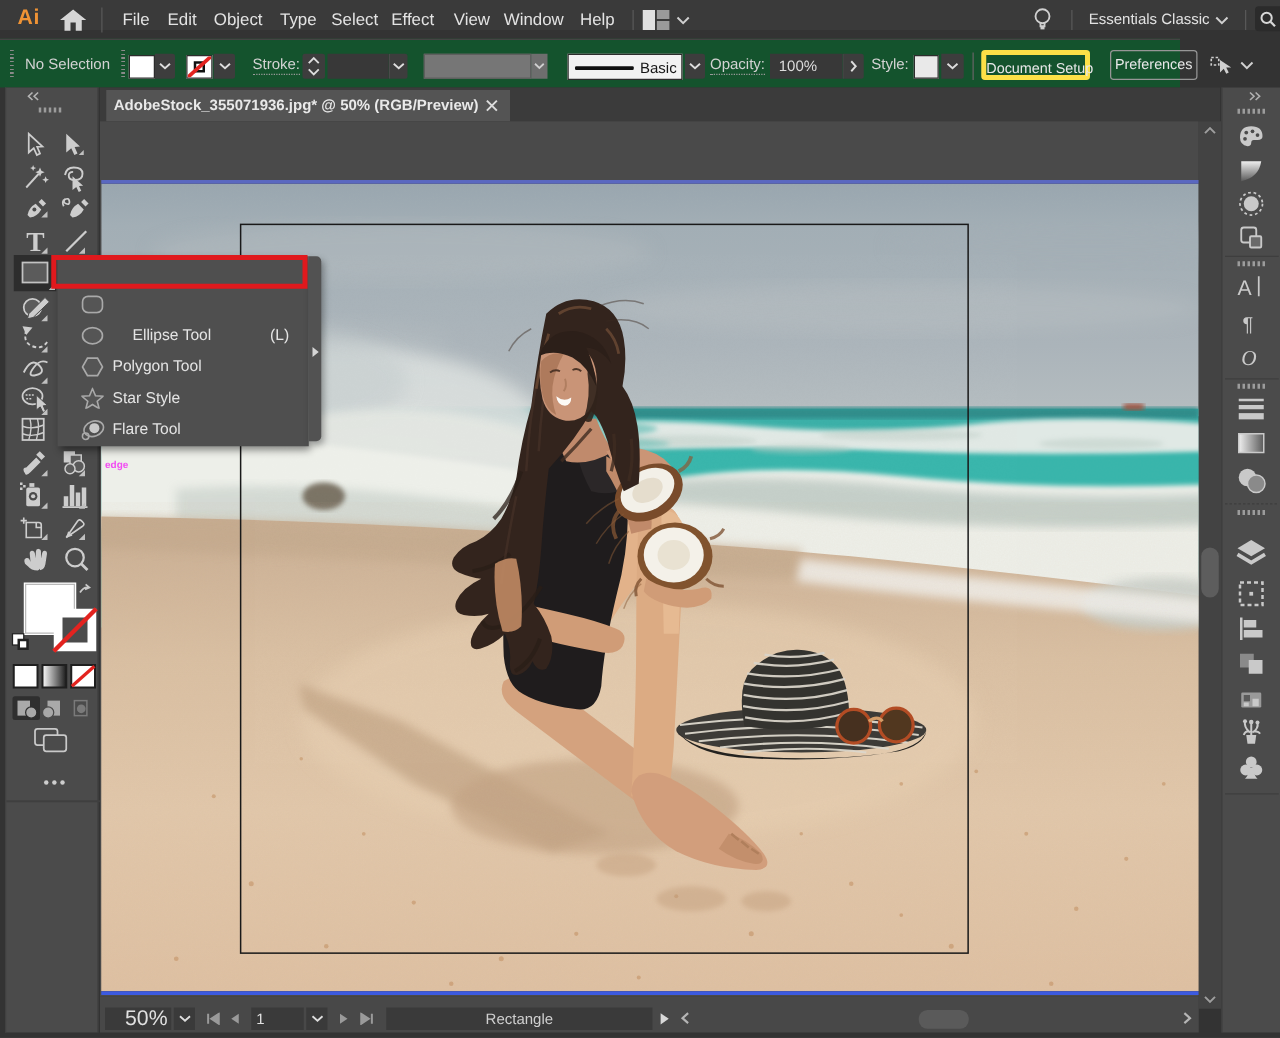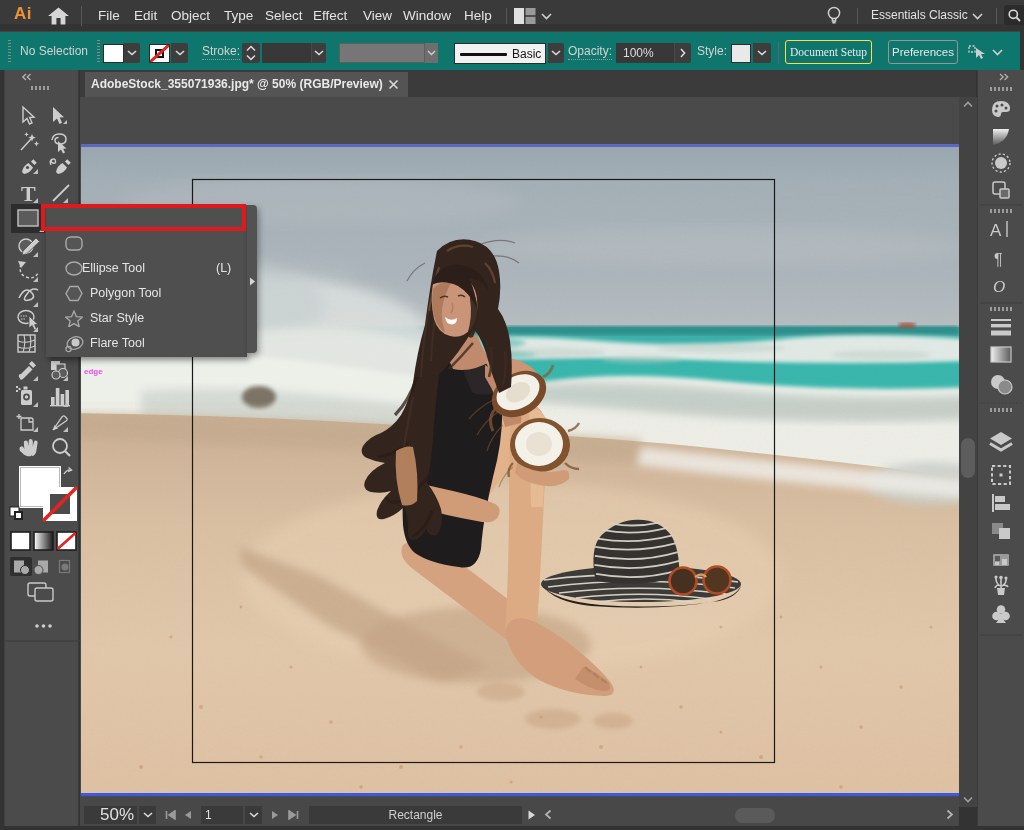--- a/index.html
+++ b/index.html
@@ -5,21 +5,21 @@
 * { margin:0; padding:0; box-sizing:border-box; }
 html,body { width:1024px; height:830px; overflow:hidden; background:#333333;
   font-family:"Liberation Sans", sans-serif; }
 #app { position:relative; width:1024px; height:830px; }
 .abs { position:absolute; }
 
 #menubar { position:absolute; left:0; top:0; width:1024px; height:24px; background:#3a3a3a; }
 .menu-item { position:absolute; top:0; height:31px; line-height:31px; color:#e3e3e3; font-size:13.5px; }
 .vsep { position:absolute; width:1px; background:#585858; }
 
-#controlbar { position:absolute; left:0; top:31px; width:1020px; height:39px; background:#0f766e; border-top:1px solid #444; }
+#controlbar { position:absolute; left:0; top:31px; width:944px; height:39px; background:#14532d; border-top:1px solid #444; }
 .cb-label { position:absolute; color:#d2d2d2; font-size:12px; top:12px; }
 .dotline { border-bottom:1px dotted #9a9a9a; padding-bottom:1px; }
 .darkbox { position:absolute; background:#3d3d3d; top:11px; height:20px; }
 .chev { display:flex; align-items:center; justify-content:center; }
 .grip-v { position:absolute; width:3px; background-image:repeating-linear-gradient(#8a8a8a 0 1px, transparent 1px 3px); }
 
 #toolbar { position:absolute; left:4px; top:70px; width:75px; height:756px; background:#4b4b4b; border-right:1px solid #3a3a3a; border-left:1px solid #414141;}
 
 #tabbar { position:absolute; left:80px; top:70px; width:896px; height:27px; background:#3b3b3b; }
 #tab { position:absolute; left:5px; top:2px; width:323px; height:25px; background:#545454; color:#e9e9e9; font-size:12px; font-weight:bold; line-height:25px; padding-left:6px; white-space:nowrap; }
@@ -141,21 +141,21 @@
         </svg>
       </div>
     <div class="cb-label" style="left:697px;">Style:</div>
     <div class="abs" style="left:731px; top:12px; width:20px; height:19px; background:#e9e9e9; border:1px solid #2c2c2c;"></div>
     <div class="darkbox chev" style="left:753px; width:18px; border-radius:0 2px 2px 0;">
         <svg width="10" height="6" viewBox="0 0 10 6">
           <path d="M1 1 L5 4.6 L9 1" stroke="#ddd" stroke-width="1.5" fill="none"></path>
         </svg>
       </div>
     <div class="vsep" style="left:778px; top:10px; height:22px; background:#646464;"></div>
-    <div class="abs" style="left:785px; top:8px; width:87px; height:24px; border:1px solid #fde047; border-radius:3px; color:#e8e8e8; font-size:11.5px; line-height:22px; text-align:center; white-space:nowrap;font-family:Liberation Serif, serif;">Document Setup</div>
+    <div class="abs" style="left:785px; top:8px; width:87px; height:24px; border:4px solid #fde047; border-radius:3px; color:#e8e8e8; font-size:11.5px; line-height:22px; text-align:center; white-space:nowrap;">Document Setup</div>
     <div class="abs" style="left:888px; top:8px; width:70px; height:24px; border:1px solid #969696; border-radius:3px; color:#e8e8e8; font-size:11.5px; line-height:22px; text-align:center; white-space:nowrap;">Preferences</div>
     <svg class="abs" style="left:967px; top:12px;" width="20" height="18" viewBox="0 0 20 18">
       <path d="M9 4 L9 14 L12 11 L14 15 L16 14 L14 10 L18 10 Z" fill="#cfcfcf"></path>
       <rect x="2" y="2" width="6" height="6" fill="none" stroke="#cfcfcf" stroke-width="1.3" stroke-dasharray="2 1.5"></rect>
     </svg>
     <svg class="abs" style="left:992px; top:17px;" width="11" height="7" viewBox="0 0 11 7">
         <path d="M1 1 L5.5 5.5 L10 1" stroke="#d0d0d0" stroke-width="1.6" fill="none"></path>
       </svg>
   </div>
   <div id="toolbar">
@@ -711,21 +711,21 @@
   <div id="flyout">
     <div class="fly-row" style="top:26px;">
       <svg class="abs" style="left:19px; top:5px;" width="18" height="15">
           <rect x="1" y="1" width="16" height="13" rx="4.5" fill="#555" stroke="#a9a9a9" stroke-width="1.4"></rect>
         </svg>
     </div>
     <div class="fly-row" style="top:51px;">
       <svg class="abs" style="left:19px; top:5px;" width="18" height="15">
           <ellipse cx="9" cy="7.5" rx="8" ry="6.5" fill="#555" stroke="#a9a9a9" stroke-width="1.4"></ellipse>
         </svg>
-      <span style="position:absolute; left:36px;">Ellipse Tool</span>
+      <span style="position:absolute; left:60px;">Ellipse Tool</span>
       <span style="position:absolute; left:170px;">(L)</span>
     </div>
     <div class="fly-row" style="top:76px;">
       <svg class="abs" style="left:19px; top:4px;" width="18" height="17">
           <path d="M5 1.5 L13 1.5 L17 8.5 L13 15.5 L5 15.5 L1 8.5 Z" fill="#555" stroke="#a9a9a9" stroke-width="1.4"></path>
         </svg>
       <span style="position:absolute; left:44px;">Polygon Tool</span>
     </div>
     <div class="fly-row" style="top:101px;">
       <svg class="abs" style="left:19px; top:4px;" width="18" height="17">

